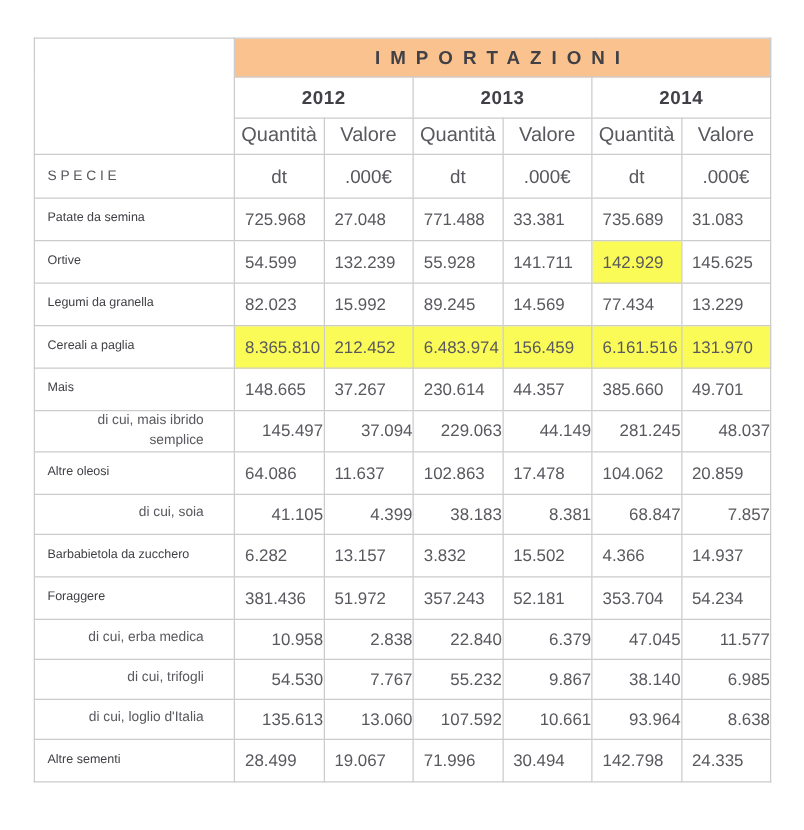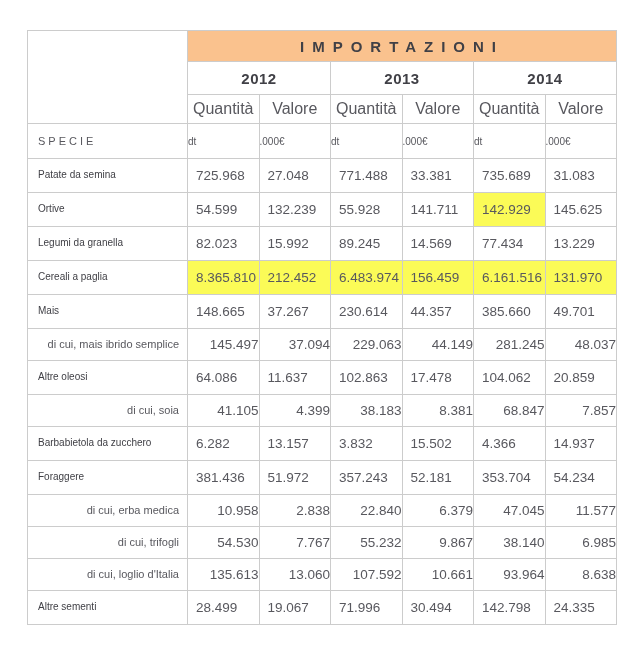--- a/index.html
+++ b/index.html
@@ -46,30 +46,30 @@
     font-size:16px;font-weight:400;
     text-align:center;height:29px;
   }
   td.species{
     color:var(--tm);
     font-size:11px;letter-spacing:3px;
     padding-left:10px;height:35px;
   }
   td.unit{
     color:var(--tm);
-    font-size:10px;
+    font-size:15px;text-align:center;
   }
   tbody td{height:34px;}
   tbody td.label{
     color:var(--td);font-size:10px;font-weight:400;
     padding-left:10px;padding-right:20px;line-height:1.45;
   }
   tbody tr.sub td.label{
     color:var(--tm);font-size:11px;font-weight:400;
-    text-align:right;padding-right:8px;
+    text-align:right;padding-right:24px;
   }
   tbody tr.sub td{height:32px;text-align:right;}
   td.num{
     color:var(--tm);font-size:13.5px;
     padding-left:8px;
   }
   td.hl{background:var(--hl);margin-left:19px;}
 </style>
 </head>
 <body>

